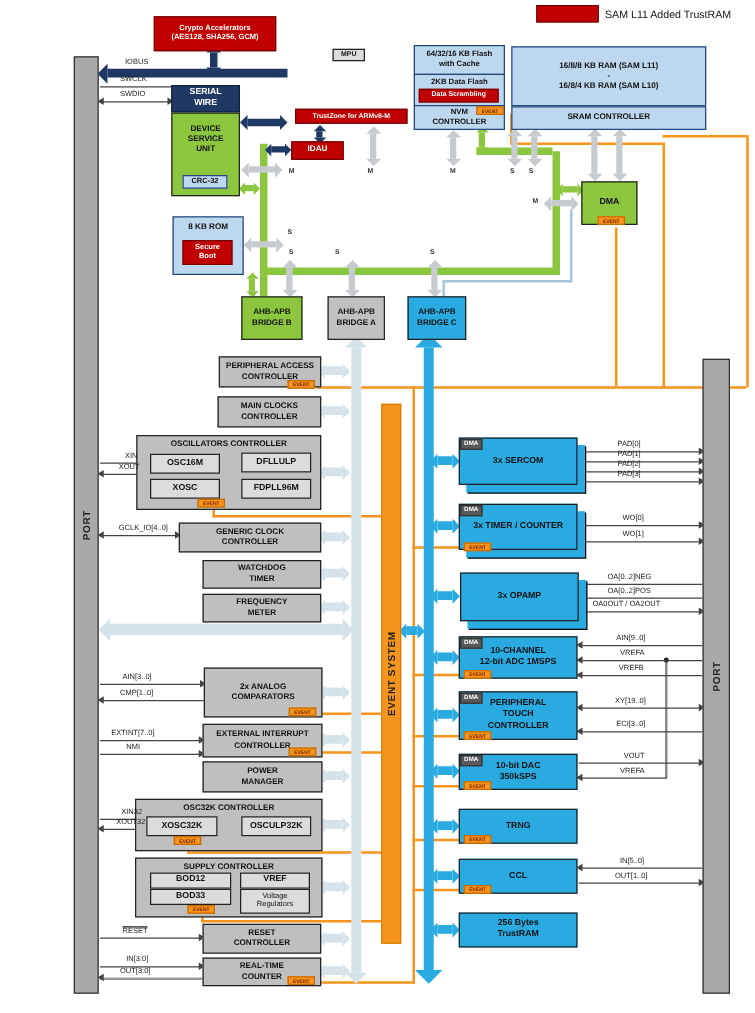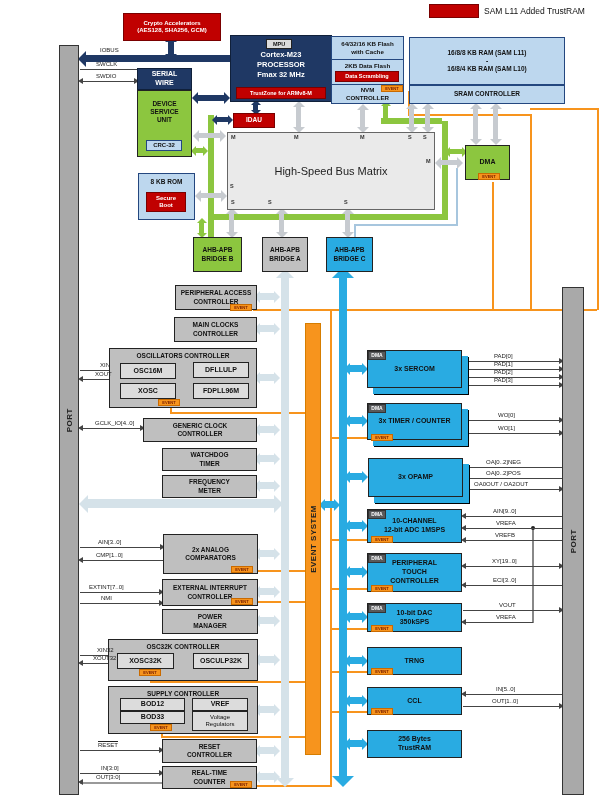--- a/index.html
+++ b/index.html
@@ -177,23 +177,20 @@
     </div>
   <div class="evbar" style="left:305px;top:323px;width:16px;height:432px">
       <span class="vtext">EVENT SYSTEM</span>
     </div>
 
   <div class="blk b-red" style="left:429px;top:4px;width:50px;height:14px"></div>
   <span class="sl" style="left:484px;top:6px;font-size:8.5px;color:#111">SAM L11 Added TrustRAM</span>
 
   <div class="blk b-red" style="left:123px;top:13px;width:98px;height:28px;font-size:6px">Crypto Accelerators
 (AES128, SHA256, GCM)</div>
-  <div class="blk b-navy" style="left:230px;top:35px;width:102px;height:67px;font:700 7.5px/1.35 'Liberation Sans',sans-serif;align-items:flex-start;padding-top:14px">Cortex-M23
-PROCESSOR
-Fmax 32 MHz</div>
   <div class="blk b-inner" style="left:266px;top:39px;width:26px;height:10px;font-size:5.5px">MPU</div>
   <div class="blk b-red" style="left:236px;top:87px;width:90px;height:12px;font-size:5.5px">TrustZone for ARMv8-M</div>
   <div class="blk b-red" style="left:233px;top:113px;width:42px;height:15px;font-size:6.5px">IDAU</div>
 
   <div class="blk b-navy" style="left:137px;top:68px;width:55px;height:22px;font-size:7px">SERIAL
 WIRE</div>
   <div class="blk b-green" style="left:137px;top:90px;width:55px;height:67px;align-items:flex-start;padding-top:9px">DEVICE
 SERVICE
 UNIT</div>
   <div class="blk b-mem" style="left:146px;top:140px;width:36px;height:11px;font-size:6px">CRC-32</div>
@@ -207,21 +204,20 @@
   <div class="blk b-red" style="left:335px;top:71px;width:64px;height:11px;font-size:5.5px">Data Scrambling</div>
   <div class="blk b-mem" style="left:331px;top:84px;width:73px;height:20px;font-size:6.2px">NVM
 CONTROLLER</div>
   <div class="evt" style="left:381px;top:85px">EVENT</div>
 
   <div class="blk b-mem" style="left:409px;top:37px;width:156px;height:48px;font-size:6.5px">16/8/8 KB RAM (SAM L11)
 -
 16/8/4 KB RAM (SAM L10)</div>
   <div class="blk b-mem" style="left:409px;top:85px;width:156px;height:19px;font-size:6.5px">SRAM CONTROLLER</div>
 
-  <div class="blk b-matrix" style="left:227px;top:132px;width:208px;height:78px">High-Speed Bus Matrix</div>
   <span class="pl" style="left:231px;top:134px">M</span>
   <span class="pl" style="left:294px;top:134px">M</span>
   <span class="pl" style="left:360px;top:134px">M</span>
   <span class="pl" style="left:408px;top:134px">S</span>
   <span class="pl" style="left:423px;top:134px">S</span>
   <span class="pl" style="left:426px;top:158px">M</span>
   <span class="pl" style="left:230px;top:183px">S</span>
   <span class="pl" style="left:231px;top:199px">S</span>
   <span class="pl" style="left:268px;top:199px">S</span>
   <span class="pl" style="left:344px;top:199px">S</span>

